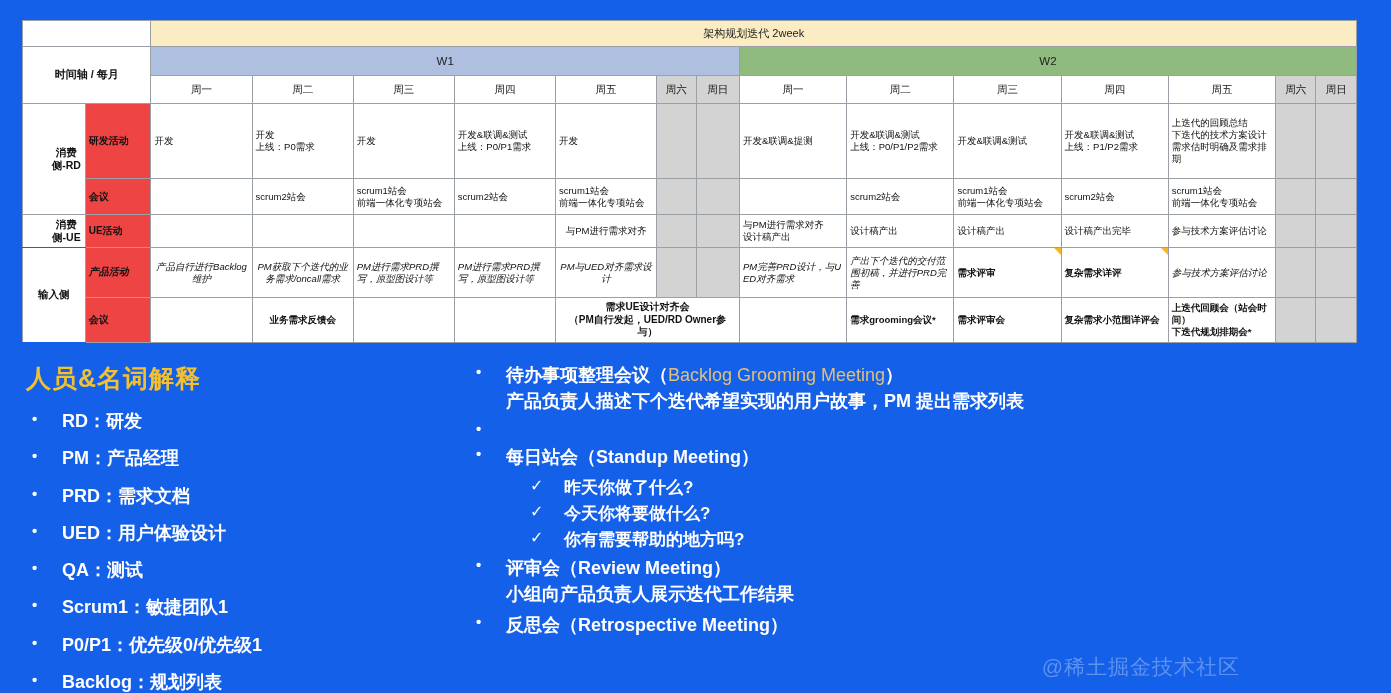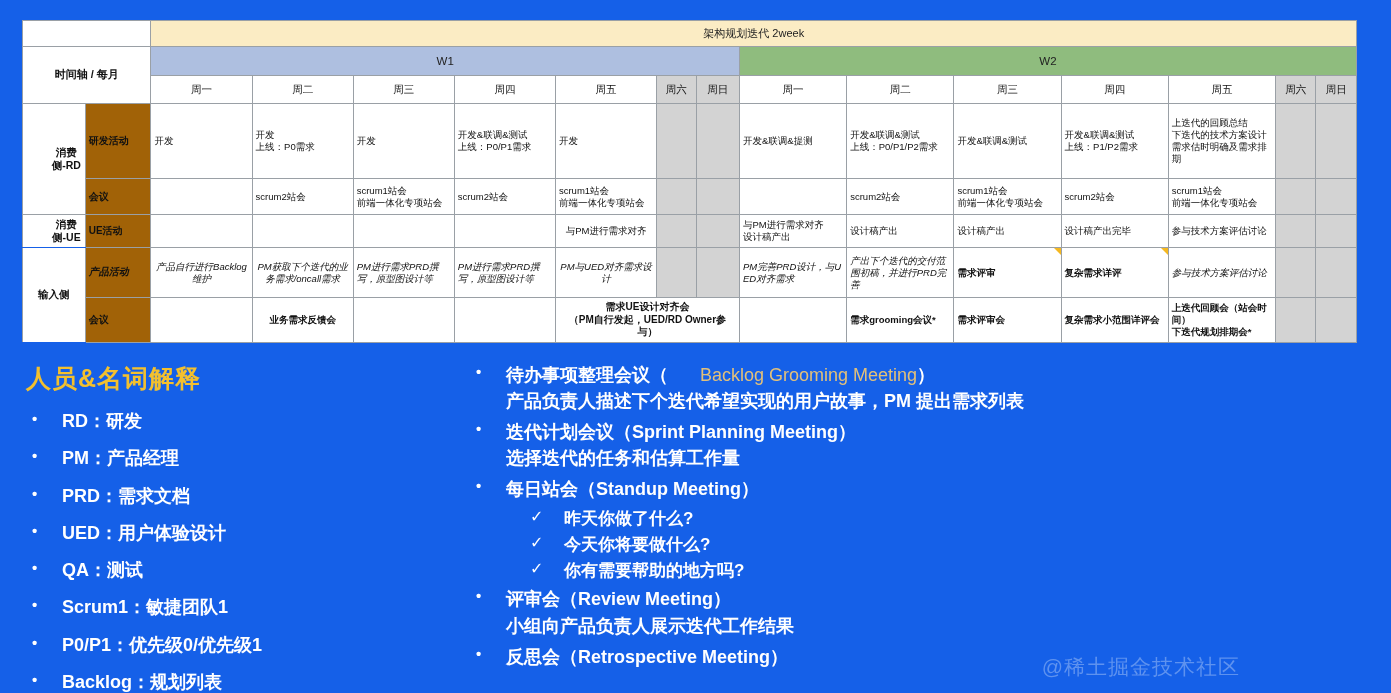--- a/index.html
+++ b/index.html
@@ -37,21 +37,21 @@
   }
   .dayhdr{background:#fff;text-align:center;font-size:10.5px;color:#111;height:22px;}
   .dayhdr.wend{background:#d3d3d3;}
   .wend-body{background:#d3d3d3;}
   .grp{
     text-align:center;font-weight:bold;font-size:10.5px;background:#fff;
     border-left:1px solid #1560e8;border-right:1px solid #9aa0a6;
   }
   .grp.bt{border-top:1px solid #1560e8;padding-left:28px;}
   .grp.bb{border-bottom:1px solid #1560e8;}
-  .sub{font-weight:bold;font-size:10px;text-align:left;background:#a16207;}
+  .sub{font-weight:bold;font-size:10px;text-align:left;background:#ef4444;}
   .sub.ital{font-style:italic;}
   .cell{text-align:left;}
   .cell.ital{font-style:italic;}
   .cell.ctr{text-align:center;}
   .cell.b{font-weight:bold;}
   .cell.note{position:relative;}
   .cell.note::after{
     content:"";position:absolute;top:0;right:0;
     border-top:7px solid #f5b820;border-left:7px solid transparent;
   }
@@ -62,21 +62,21 @@
   .col-right{position:absolute;left:468px;top:10px;width:900px;}
   .lg-head{
     color:#f3c02e;font-size:25px;font-weight:bold;letter-spacing:1px;margin:0 0 14px 2px;
   }
   ul.plain{list-style:none;margin:0;padding:0;}
   .li{display:flex;align-items:flex-start;margin-bottom:13px;font-size:18px;font-weight:bold;}
   .bul{width:30px;flex:0 0 30px;text-align:left;font-size:15px;line-height:1.35;padding-left:8px;}
   .li-txt{line-height:1.35;}
   .mt-li{margin-bottom:5px;font-size:18px;font-weight:bold;display:flex;align-items:flex-start;}
   .mt-body{line-height:1.45;}
-  .mt-en{color:#e2c07a;font-weight:normal;margin-left:32px;}
+  .mt-en{color:#e2c07a;font-weight:normal;}
   .mt-desc{display:block;font-weight:bold;}
   .chk-list{list-style:none;margin:1px 0 4px 0;padding:0 0 0 62px;}
   .chk{display:flex;align-items:flex-start;font-size:17px;font-weight:bold;margin-bottom:3px;}
   .chk-mark{width:34px;flex:0 0 34px;font-size:16px;}
   .watermark{
     position:absolute;right:22px;bottom:12px;color:#5e92ef;font-size:21px;letter-spacing:1px;margin-top:16px;
   }
 </style>
 </head>
 <body>
@@ -269,21 +269,20 @@
     <ul class="plain" id="meetings-list">
         <li>
           <div class="mt-li">
             <span class="bul">•</span>
             <span class="mt-body">待办事项整理会议（<span class="mt-en">Backlog Grooming Meeting</span>）<span class="mt-desc">产品负责人描述下个迭代希望实现的用户故事，PM 提出需求列表</span></span>
           </div>
         </li>
         <li>
           <div class="mt-li">
             <span class="bul">•</span>
-            <span class="mt-body">迭代计划会议（Sprint Planning Meeting）<span class="mt-desc">选择迭代的任务和估算工作量</span></span>
           </div>
         </li>
         <li>
           <div class="mt-li">
             <span class="bul">•</span>
             <span class="mt-body">每日站会（Standup Meeting）</span>
           </div>
           <ul class="chk-list">
             <li class="chk">
               <span class="chk-mark">✓</span>

